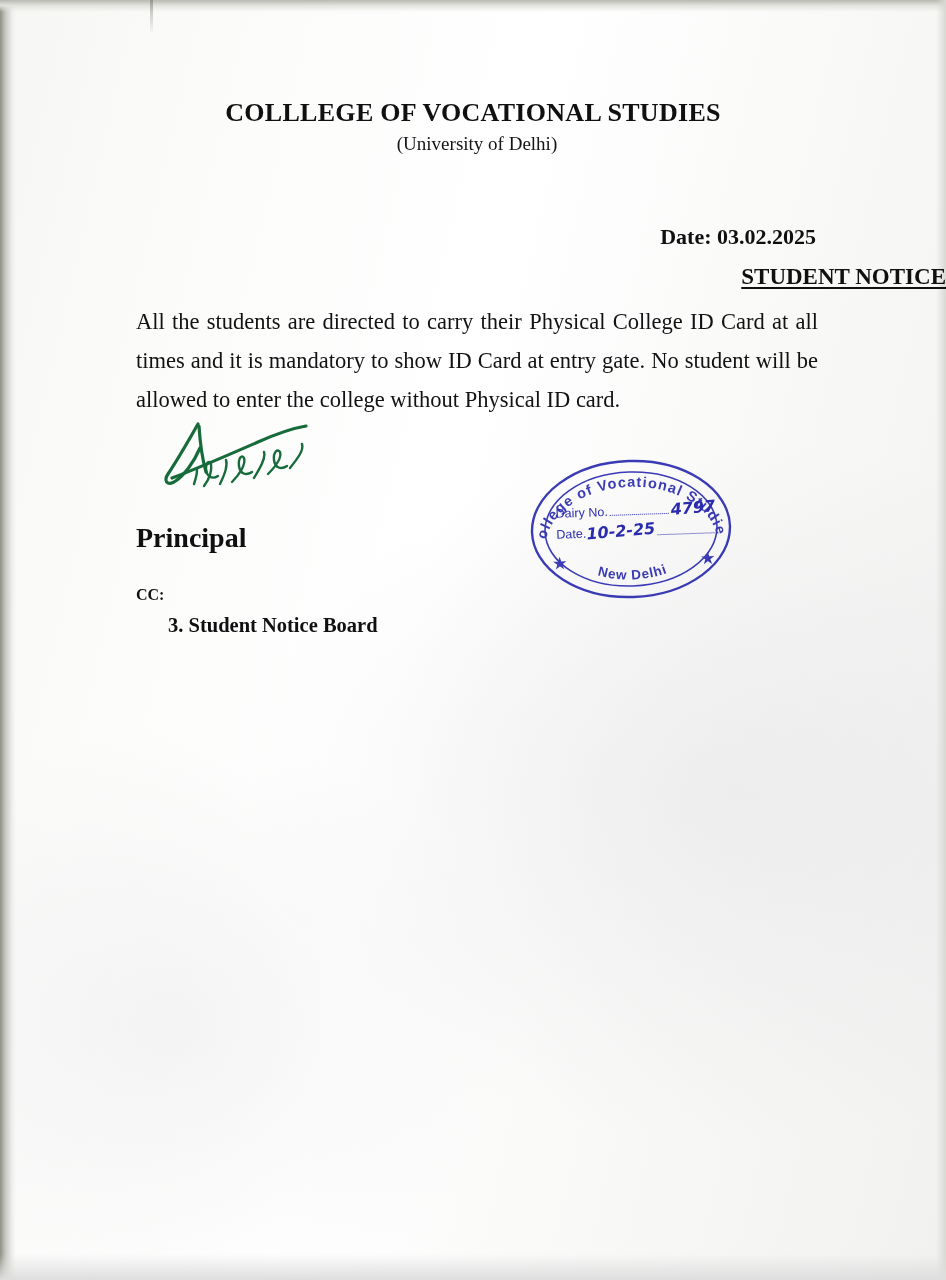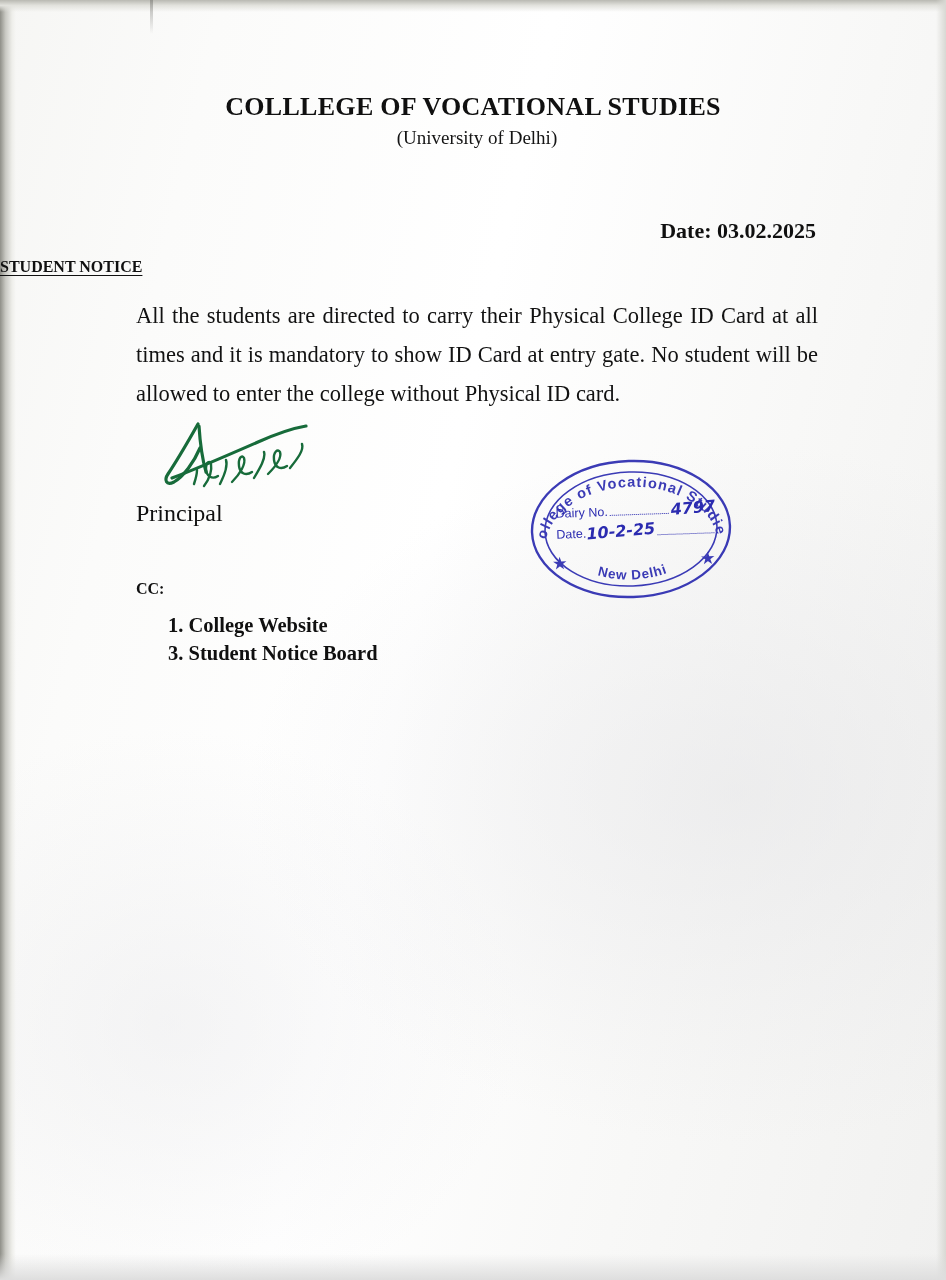--- a/index.html
+++ b/index.html
@@ -50,21 +50,21 @@
     width: 946px; height: 26px;
     background: linear-gradient(0deg, #dedede 0%, rgba(255,255,255,0) 100%);
   }
   #paper-fold {
     position: absolute;
     left: 150px; top: 0;
     width: 3px; height: 34px;
     background: linear-gradient(180deg, rgba(120,120,115,0.55), rgba(255,255,255,0));
   }
 
-  .doc-text { color: #121212; }
+  .doc-text { color: #121212; margin-top: 6px; }
 
   #header-title {
     position: absolute;
     top: 92px;
     left: 0; right: 0;
     text-align: center;
     font-size: 26px;
     font-weight: bold;
     letter-spacing: 0.3px;
     color: #101010;
@@ -85,22 +85,22 @@
     right: 130px;
     font-size: 22px;
     font-weight: bold;
     color: #101010;
   }
 
   #notice-title {
     position: absolute;
     top: 258px;
     left: 0; right: 0;
-    text-align: left;
-    font-size: 16px;
+    text-align: right;
+    font-size: 23px;
     font-weight: bold;
     text-decoration: underline;
     text-underline-offset: 3px;
     color: #101010;
   }
 
   #body-paragraph {
     position: absolute;
     top: 296px;
     left: 136px;
@@ -118,24 +118,24 @@
     width: 260px;
     height: 120px;
   }
   #signature-svg {
     position: absolute;
     left: 18px;
     top: 0;
   }
   #principal-label {
     position: absolute;
-    top: 500px;
-    left: 136px;
-    font-size: 24px;
-    font-weight: normal;
+    top: 516px;
+    left: 136px;
+    font-size: 28px;
+    font-weight: bold;
     color: #101010;
   }
 
   #cc-label {
     position: absolute;
     top: 580px;
     left: 136px;
     font-size: 16px;
     font-weight: bold;
     color: #101010;
@@ -229,21 +229,20 @@
         <path d="M136 50 C144 40, 150 32, 148 26"></path>
       </g>
     </svg>
   </div>
 
   <div id="principal-label" class="doc-text">Principal</div>
 
   <div id="cc-label" class="doc-text">CC:</div>
 
   <div id="cc-list">
-    <div>1. College Website</div>
     <div>3. Student Notice Board</div>
   </div>
 
   <svg id="stamp" viewBox="0 0 206 143">
     <defs>
       <path id="arc-top" d="M 18 78 A 86 58 0 0 1 188 78"></path>
       <path id="arc-bottom" d="M 24 76 A 80 54 0 0 0 182 76"></path>
     </defs>
     <ellipse class="stamp-stroke" cx="103" cy="71" rx="99" ry="68" stroke-width="2.4"></ellipse>
     <ellipse class="stamp-stroke" cx="103" cy="71" rx="86" ry="57" stroke-width="1.6"></ellipse>

